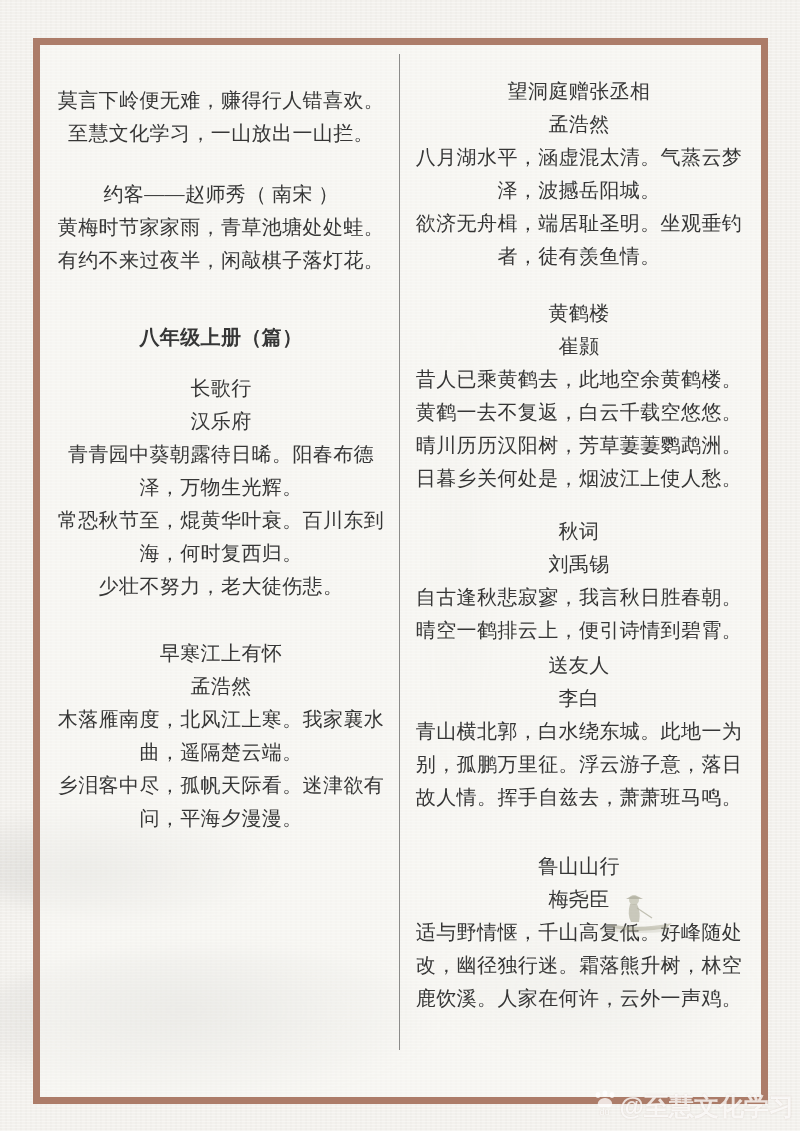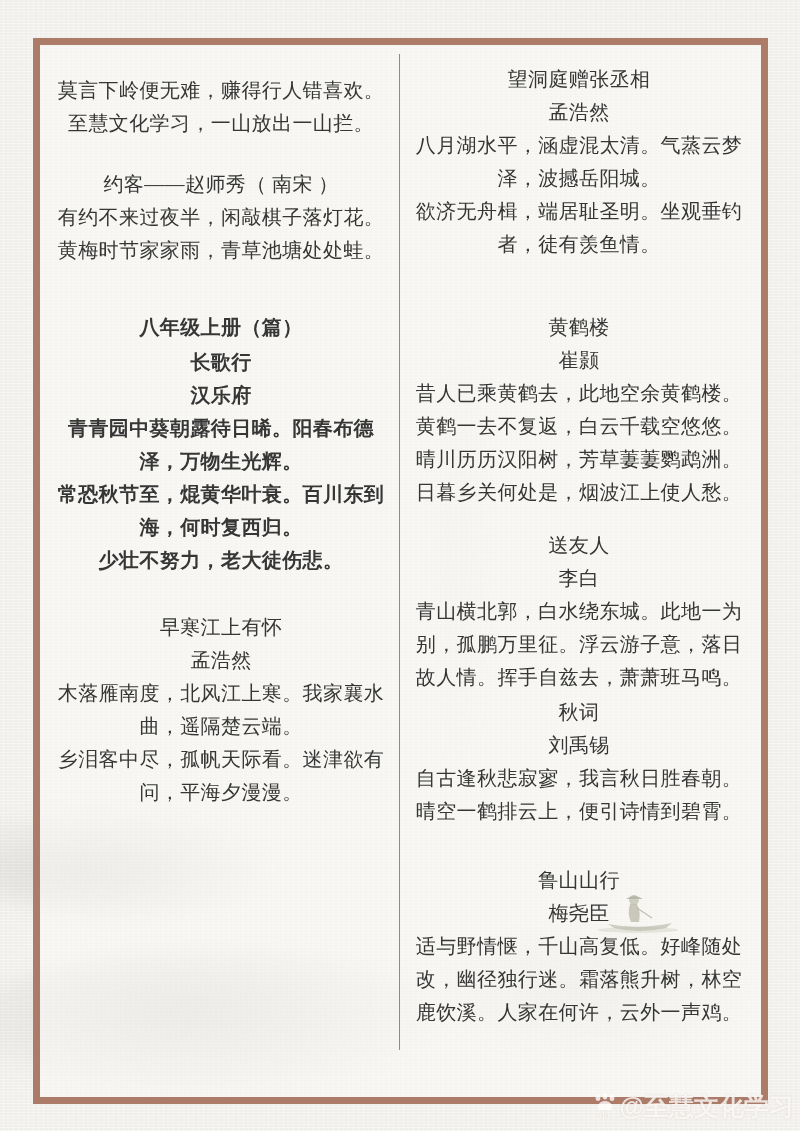--- a/index.html
+++ b/index.html
@@ -26,54 +26,54 @@
     position:absolute; left:33px; top:38px;
     width:735px; height:1066px;
     border:7px solid #ac7c69;
     background:rgba(250,249,246,.55);
     z-index:1;
   }
 
   .content { position:relative; display:flex; height:100%; z-index:2; }
 
   .column { position:relative; }
-  .column.left  { width:359px; padding:17px 9px 0 12px; }
-  .column.right { flex:1;      padding:6px 12px 0 9px; }
+  .column.left  { width:359px; padding:27px 9px 0 12px; }
+  .column.right { flex:1;      padding:18px 12px 0 9px; }
 
   .divider { width:1px; background:#8b8b89; height:996px; margin-top:9px; }
 
   section { margin-top:28px; }
   .poem-title, .poem-author, .poem-line {
     text-align:center;
     font-size:20px;
     line-height:33px;
     color:#363636;
     letter-spacing:.4px;
   }
   section.heading .poem-title { font-weight:bold; }
 
   
   .column.left  section:nth-of-type(1) { margin-top:12px; }
   .column.left  section:nth-of-type(2) { }
   .column.left  section:nth-of-type(3) { margin-top:44px; }
-  .column.left  section:nth-of-type(4) { margin-top:2px;font-weight:bold;  }
+  .column.left  section:nth-of-type(4) { margin-top:18px;  }
   .column.left  section:nth-of-type(5) { margin-top:34px; }
   .column.left  section:nth-of-type(6) { margin-top:32px; }
   .column.right section:nth-of-type(1) { margin-top:12px; }
-  .column.right section:nth-of-type(2) { margin-top:50px; }
+  .column.right section:nth-of-type(2) { margin-top:24px; }
   .column.right section:nth-of-type(3) { margin-top:20px; }
   .column.right section:nth-of-type(4) { margin-top:2px;  }
   .column.right section:nth-of-type(5) { margin-top:36px; }
 
   
   .boat-figure { position:absolute; left:590px; top:890px; z-index:3; opacity:.55; pointer-events:none; }
 
   .watermark {
     position:absolute; right:6px; bottom:8px;
-    display:flex; align-items:center; gap:3px;
+    display:flex; gap:3px;
     z-index:6;
     color:rgba(255,255,255,.78);
     font-size:25px; font-weight:bold;
     text-shadow:0 0 2px rgba(160,120,100,.25);
     font-family:"Liberation Sans","DejaVu Sans",sans-serif;
   }
   .watermark .paw { display:flex; flex-direction:column; align-items:center; line-height:1; }
   .watermark .paw .du { font-size:9px; font-weight:normal; color:rgba(255,255,255,.78); }
 </style>
 </head>
@@ -86,22 +86,22 @@
 
 <div class="frame">
   <div class="content">
     <div class="column left" id="col-left">
         <section class="stanza">
           <div class="poem-line">莫言下岭便无难，赚得行人错喜欢。</div>
           <div class="poem-line">至慧文化学习，一山放出一山拦。</div>
         </section>
         <section class="poem">
           <div class="poem-title">约客——赵师秀（ 南宋 ）</div>
+          <div class="poem-line">黄梅时节家家雨，青草池塘处处蛙。</div>
           <div class="poem-line">有约不来过夜半，闲敲棋子落灯花。</div>
-          <div class="poem-line">黄梅时节家家雨，青草池塘处处蛙。</div>
         </section>
         <section class="heading">
           <div class="poem-title">八年级上册（篇）</div>
         </section>
         <section class="poem">
           <div class="poem-title">长歌行</div>
           <div class="poem-author">汉乐府</div>
           <div class="poem-line">青青园中葵朝露待日晞。阳春布德泽，万物生光辉。</div>
           <div class="poem-line">常恐秋节至，焜黄华叶衰。百川东到海，何时复西归。</div>
           <div class="poem-line">少壮不努力，老大徒伤悲。</div>
@@ -120,28 +120,28 @@
           <div class="poem-author">孟浩然</div>
           <div class="poem-line">八月湖水平，涵虚混太清。气蒸云梦泽，波撼岳阳城。</div>
           <div class="poem-line">欲济无舟楫，端居耻圣明。坐观垂钓者，徒有羡鱼情。</div>
         </section>
         <section class="poem">
           <div class="poem-title">黄鹤楼</div>
           <div class="poem-author">崔颢</div>
           <div class="poem-line">昔人已乘黄鹤去，此地空余黄鹤楼。黄鹤一去不复返，白云千载空悠悠。晴川历历汉阳树，芳草萋萋鹦鹉洲。日暮乡关何处是，烟波江上使人愁。</div>
         </section>
         <section class="poem">
+          <div class="poem-title">秋词</div>
+          <div class="poem-author">刘禹锡</div>
+          <div class="poem-line">自古逢秋悲寂寥，我言秋日胜春朝。晴空一鹤排云上，便引诗情到碧霄。</div>
+        </section>
+        <section class="poem">
           <div class="poem-title">送友人</div>
           <div class="poem-author">李白</div>
           <div class="poem-line">青山横北郭，白水绕东城。此地一为别，孤鹏万里征。浮云游子意，落日故人情。挥手自兹去，萧萧班马鸣。</div>
-        </section>
-        <section class="poem">
-          <div class="poem-title">秋词</div>
-          <div class="poem-author">刘禹锡</div>
-          <div class="poem-line">自古逢秋悲寂寥，我言秋日胜春朝。晴空一鹤排云上，便引诗情到碧霄。</div>
         </section>
         <section class="poem">
           <div class="poem-title">鲁山山行</div>
           <div class="poem-author">梅尧臣</div>
           <div class="poem-line">适与野情惬，千山高复低。好峰随处改，幽径独行迷。霜落熊升树，林空鹿饮溪。人家在何许，云外一声鸡。</div>
         </section>
       </div>
   </div>
 </div>
 

